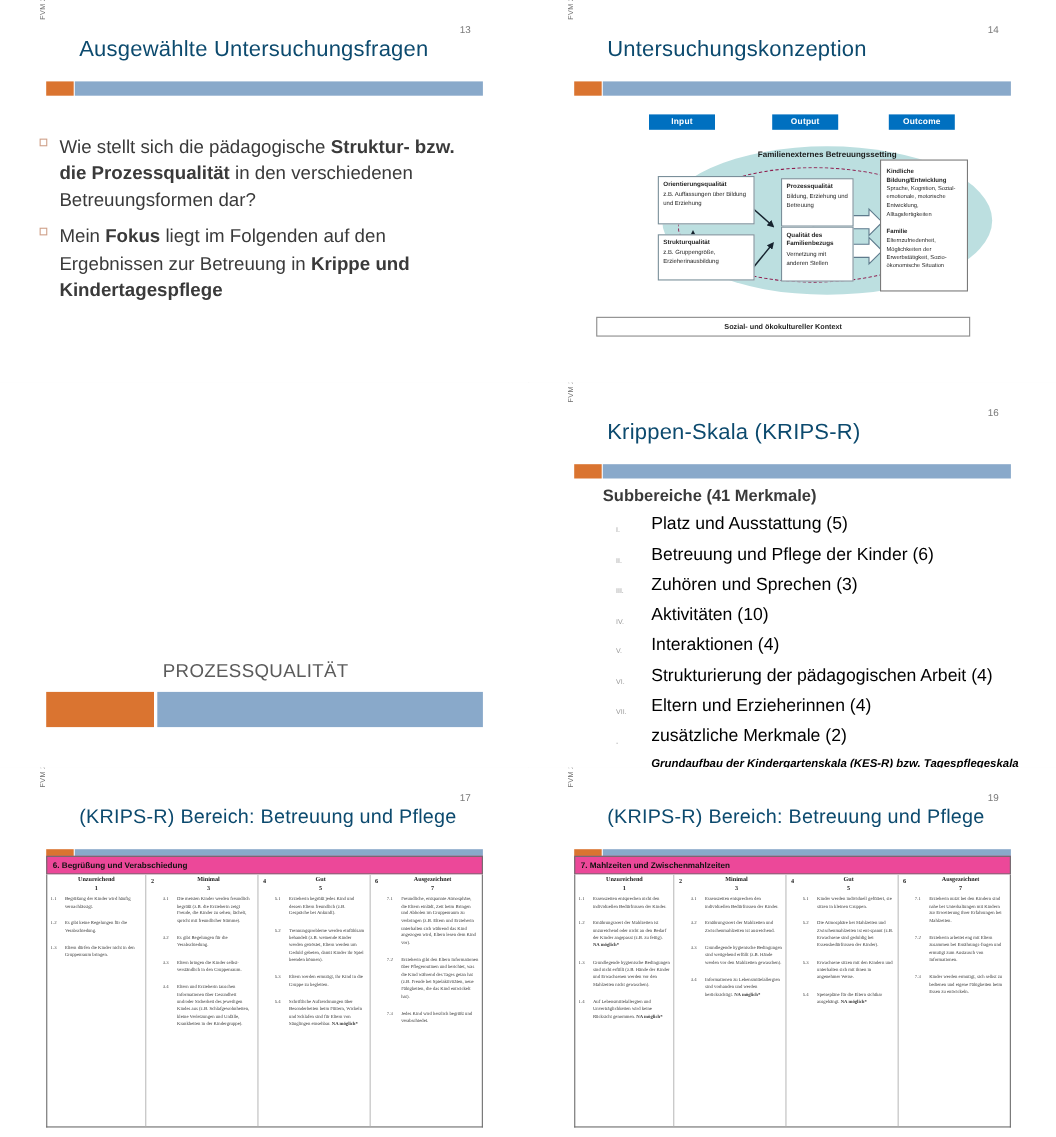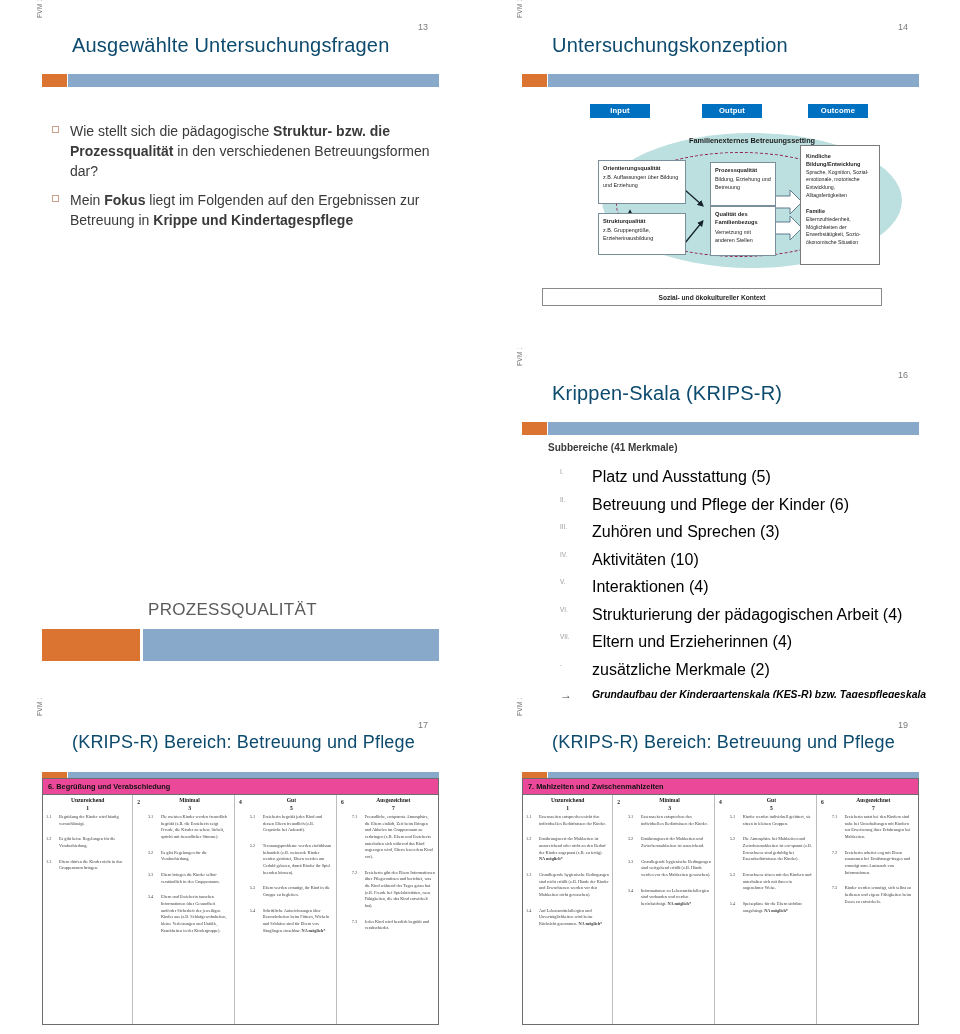--- a/index.html
+++ b/index.html
@@ -63,23 +63,23 @@
     position: absolute;
     left: 42px; top: 74px;
     width: 397px; height: 13px;
   }
   .rulebar .oran { position: absolute; left: 0; top: 0; width: 25px; height: 13px; background: #da7430; }
   .rulebar .blu  { position: absolute; left: 26px; top: 0; right: 0; height: 13px; background: #89a9ca; }
 
   
   .bullets {
     position: absolute;
-    left: 52px; top: 122px;
+    left: 36px; top: 122px;
     width: 400px;
-    font-size: 14px;
+    font-size: 17px;
     line-height: 1.42;
     color: #3a3a3a;
   }
   .bullet { position: relative; padding-left: 18px; margin-bottom: 9px; }
   .bullet .sq {
     position: absolute; left: 0; top: 4px;
     width: 7px; height: 7px;
     border: 1.4px solid #cfa089;
     background: #fff;
   }
@@ -149,21 +149,21 @@
     color: #1f1f1f;
   }
   .dashring {
     position: absolute;
     left: 136px; top: 152px;
     width: 248px; height: 105px;
     border: 1.6px dashed #8f1d4e;
     border-radius: 50% 50% 50% 50%;
     pointer-events: none;
   }
-  .rli { display: flex; align-items: flex-start; margin-bottom: 9.5px; }
+  .rli { display: flex; align-items: flex-end; margin-bottom: 9.5px; }
   .rli .rn {
     width: 32px; flex: 0 0 32px;
     font-size: 6.4px; color: #9a9a9a;
     text-align: left;
   }
   .rli .rt { flex: 1; }
   .rli.arrow .rn { font-size: 12px; color: #4a4a4a; }
   .rli.arrow .rt { font-style: italic; font-weight: bold; font-size: 10.4px; line-height: 1.3; }
 
   .pq-title {
@@ -308,21 +308,21 @@
   </div>
 
   <div class="slide row2 col-r">
     <div class="fvm">FVM 2015</div>
     <div class="pageno">16</div>
     <div class="stitle">Krippen-Skala (KRIPS-R)</div>
     <div class="rulebar">
       <div class="oran"></div>
       <div class="blu"></div>
     </div>
-    <div style="position:absolute;left:68px;top:94px;font-size:10px;font-weight:bold;color:#3a3a3a;">Subbereiche (41 Merkmale)</div>
+    <div style="position:absolute;left:68px;top:94px;font-size:15px;font-weight:bold;color:#3a3a3a;">Subbereiche (41 Merkmale)</div>
     <div style="position:absolute;left:80px;top:120px;width:392px;" id="s16-list">
         <div class="rli">
           <span class="rn">I.</span>
           <span class="rt">Platz und Ausstattung (5)</span>
         </div>
         <div class="rli">
           <span class="rn">II.</span>
           <span class="rt">Betreuung und Pflege der Kinder (6)</span>
         </div>
         <div class="rli">

